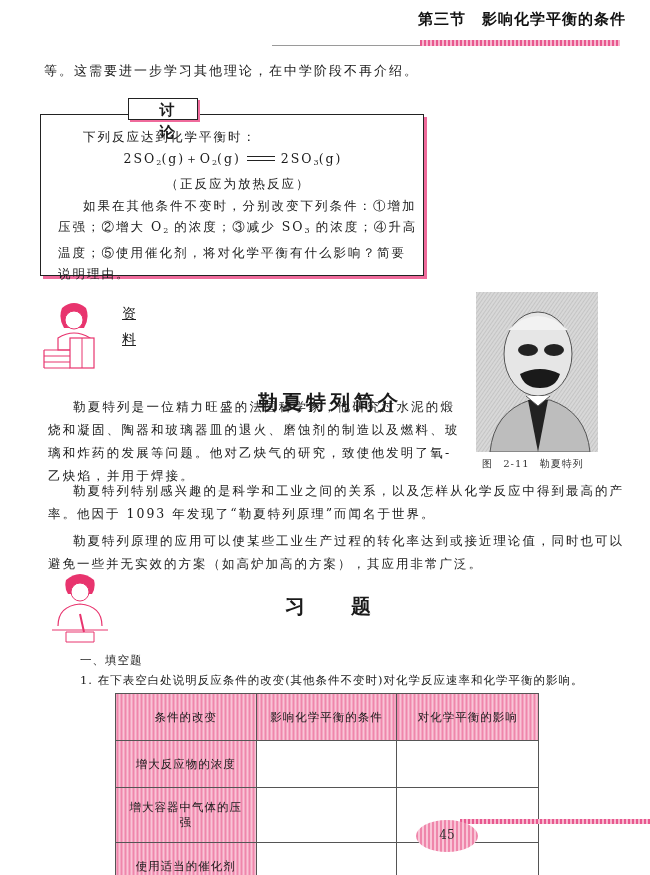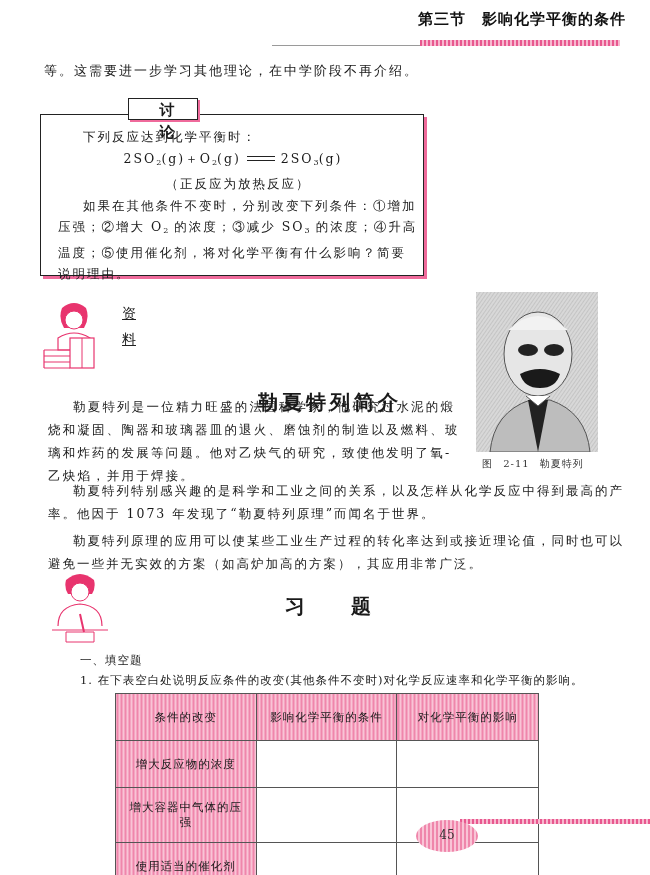--- a/index.html
+++ b/index.html
@@ -134,21 +134,21 @@
   <path d="M14 160 q4 -40 40 -52 l20 0 q36 12 40 52z" fill="#bdbdbd" stroke="#555" stroke-width="1"></path>
   <path d="M52 108 l10 52 l10 -52z" fill="#222"></path>
   <path d="M50 104 l12 10 l12 -10" fill="#fff" stroke="#555" stroke-width="1"></path>
 </svg>
 <div class="abs portrait-cap">图 2-11  勒夏特列</div>
 
 <div class="abs bio1">
   <p class="indent">勒夏特列是一位精力旺盛的法国科学家，他研究过水泥的煅烧和凝固、陶器和玻璃器皿的退火、磨蚀剂的制造以及燃料、玻璃和炸药的发展等问题。他对乙炔气的研究，致使他发明了氧-乙炔焰，并用于焊接。</p>
 </div>
 <div class="abs bio2">
-  <p class="indent">勒夏特列特别感兴趣的是科学和工业之间的关系，以及怎样从化学反应中得到最高的产率。他因于 1073 年发现了“勒夏特列原理”而闻名于世界。</p>
+  <p class="indent">勒夏特列特别感兴趣的是科学和工业之间的关系，以及怎样从化学反应中得到最高的产率。他因于 1093 年发现了“勒夏特列原理”而闻名于世界。</p>
   <p class="indent">勒夏特列原理的应用可以使某些工业生产过程的转化率达到或接近理论值，同时也可以避免一些并无实效的方案（如高炉加高的方案），其应用非常广泛。</p>
 </div>
 
 <svg class="abs ex-icon" viewBox="0 0 60 80">
   <path d="M16 10 q14 -12 28 0 q2 8 -2 14 l-24 0 q-4 -6 -2 -14z" fill="#e8346e"></path>
   <circle cx="30" cy="22" r="9" fill="#fff" stroke="#e8346e" stroke-width="1"></circle>
   <path d="M8 56 q0 -20 22 -22 q22 2 22 22" fill="none" stroke="#e8346e" stroke-width="1.2"></path>
   <path d="M2 60 h56" stroke="#e8346e" stroke-width="1"></path>
   <path d="M16 62 h28 v10 h-28z" fill="none" stroke="#e8346e" stroke-width="1"></path>
   <line x1="30" y1="44" x2="34" y2="62" stroke="#e8346e" stroke-width="2"></line>

